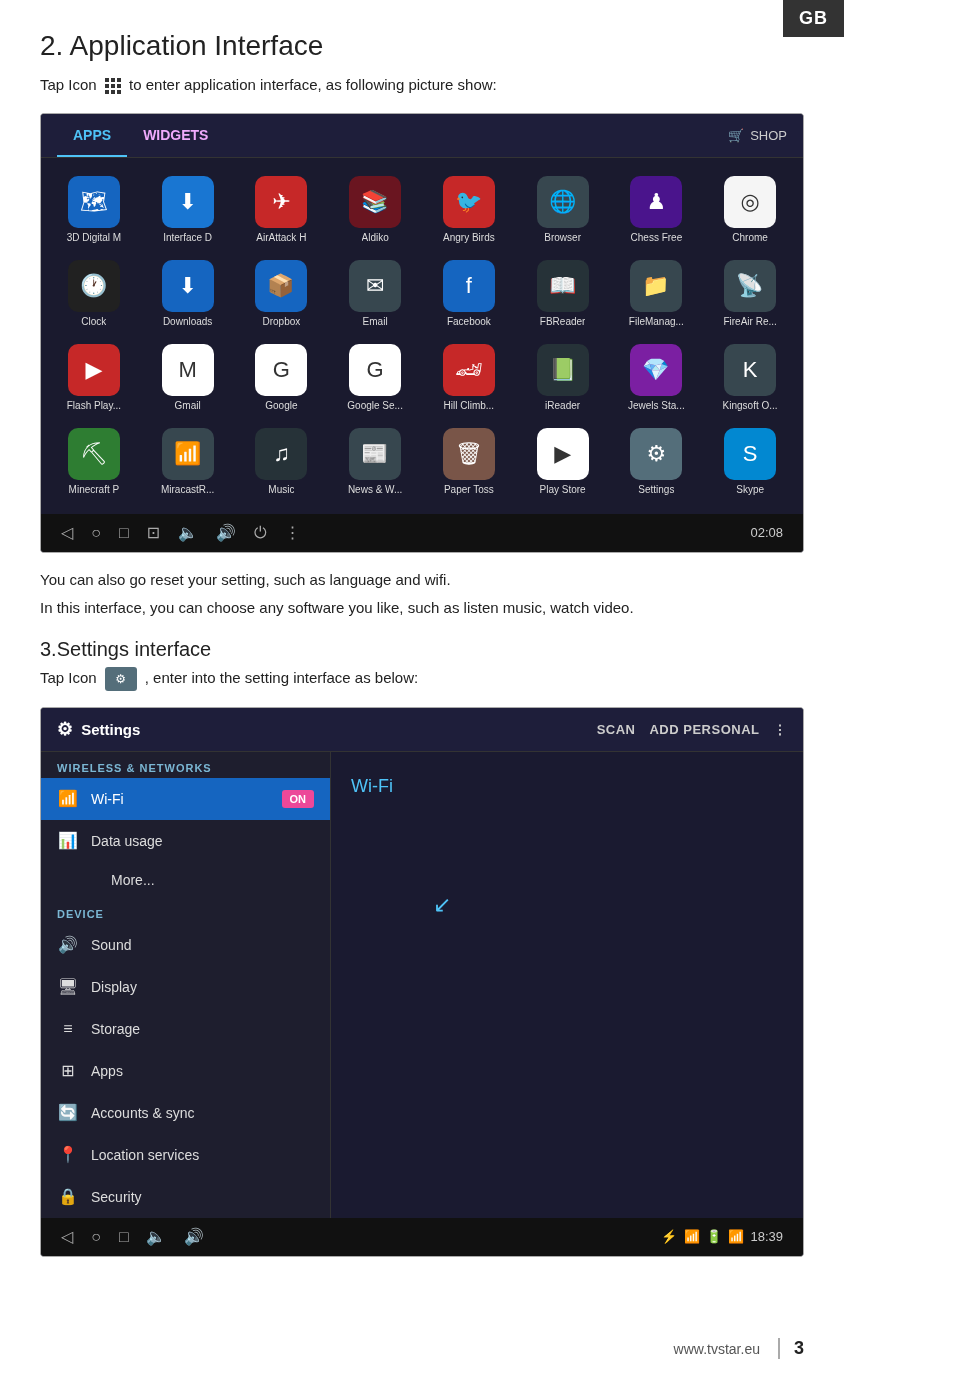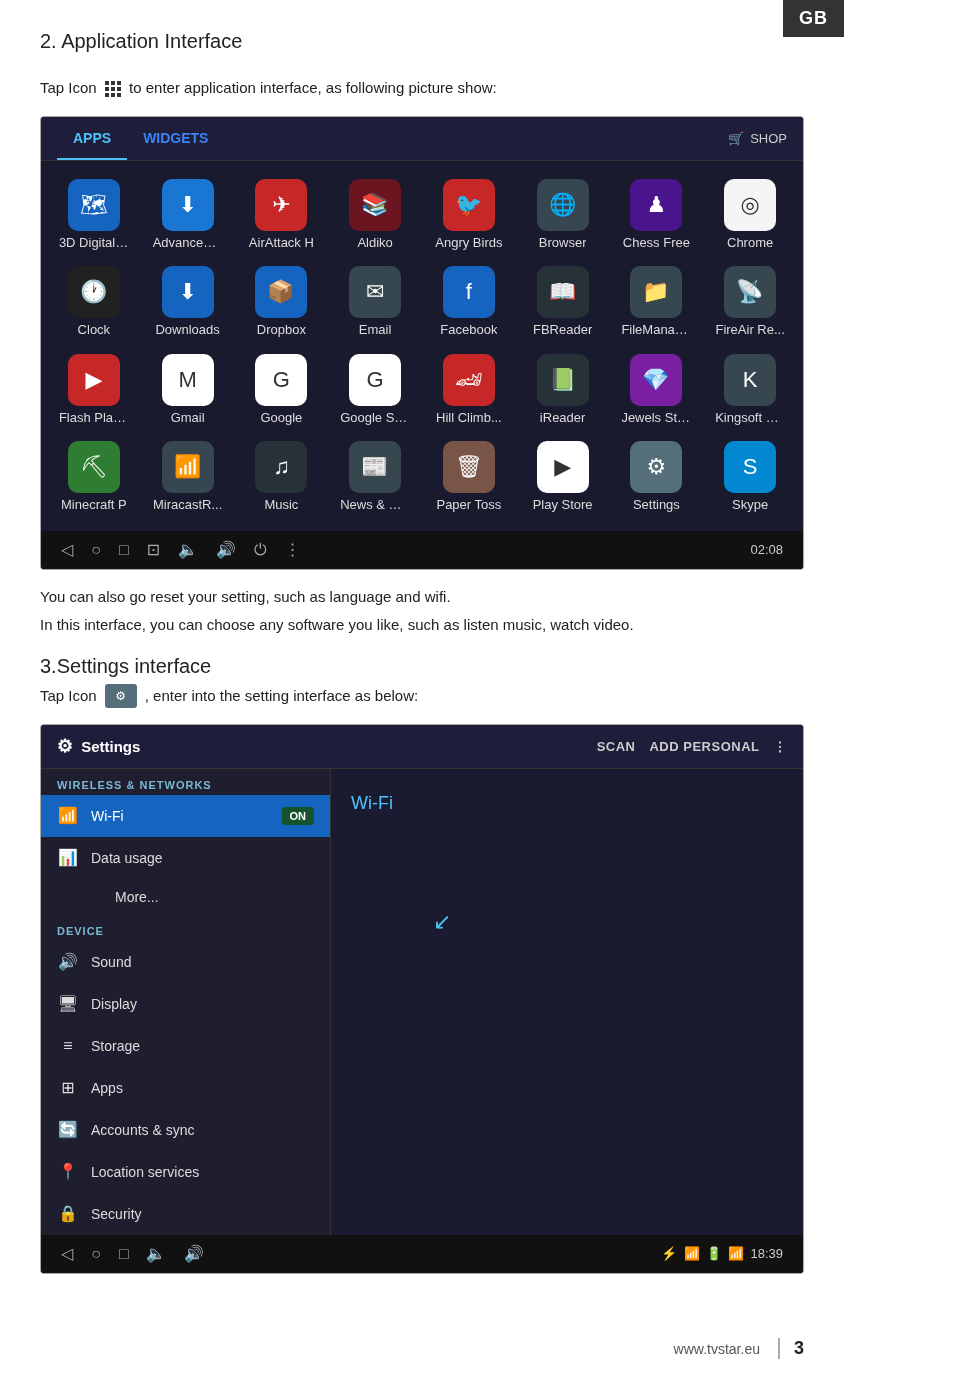--- a/index.html
+++ b/index.html
@@ -28,23 +28,23 @@
       background: #333;
       color: #fff;
       font-size: 18px;
       font-weight: bold;
       padding: 8px 16px;
       letter-spacing: 1px;
     }
 
     
     .section-heading {
-      font-size: 20px;
-      font-weight: bold;
-      margin-bottom: 24px;
+      font-size: 28px;
+      font-weight: bold;
+      margin-bottom: 12px;
       margin-top: 0;
     }
     .section-heading span {
       font-weight: normal;
     }
 
     
     .desc-text {
       font-size: 15px;
       margin-bottom: 6px;
@@ -67,21 +67,21 @@
     }
     .apps-topbar {
       background: #1e1e3a;
       display: flex;
       align-items: center;
       padding: 0 16px;
       height: 44px;
       border-bottom: 1px solid #333;
     }
     .apps-tab {
-      color: #3b82f6;
+      color: #f0abfc;
       font-size: 14px;
       font-weight: bold;
       padding: 0 16px;
       height: 44px;
       line-height: 44px;
       cursor: pointer;
     }
     .apps-tab.active {
       border-bottom: 2px solid #4fc3f7;
       color: #4fc3f7;
@@ -113,21 +113,21 @@
       height: 52px;
       border-radius: 10px;
       display: flex;
       align-items: center;
       justify-content: center;
       font-size: 22px;
       background: #2a2a4a;
     }
     .app-label {
       color: #ddd;
-      font-size: 13px;
+      font-size: 10px;
       text-align: right;
       line-height: 1.2;
       max-width: 70px;
       overflow: hidden;
       text-overflow: ellipsis;
       white-space: nowrap;
     }
 
     
     .apps-bottombar {
@@ -216,21 +216,21 @@
     .settings-item .s-icon {
       width: 22px;
       height: 22px;
       display: flex;
       align-items: center;
       justify-content: center;
       font-size: 16px;
     }
     .settings-toggle {
       margin-left: auto;
-      background: #14532d;
+      background: #ec4899;
       color: #fff;
       font-size: 11px;
       font-weight: bold;
       padding: 3px 8px;
       border-radius: 3px;
     }
 
     .settings-main {
       flex: 1;
       background: #1a1a30;
@@ -366,21 +366,21 @@
       </div>
     </div>
 
     <div class="apps-grid" id="apps-grid-container">
     <div class="app-item">
           <div class="app-icon" style="background: rgb(21, 101, 192); color: rgb(255, 255, 255);">🗺</div>
           <div class="app-label">3D Digital M</div>
         </div>
         <div class="app-item">
           <div class="app-icon" style="background: rgb(25, 118, 210); color: rgb(255, 255, 255);">⬇</div>
-          <div class="app-label">Advanced D</div>
+          <div class="app-label">Interface D</div>
         </div>
         <div class="app-item">
           <div class="app-icon" style="background: rgb(198, 40, 40); color: rgb(255, 255, 255);">✈</div>
           <div class="app-label">AirAttack H</div>
         </div>
         <div class="app-item">
           <div class="app-icon" style="background: rgb(106, 21, 32); color: rgb(255, 255, 255);">📚</div>
           <div class="app-label">Aldiko</div>
         </div>
         <div class="app-item">
@@ -545,21 +545,21 @@
           <span class="s-icon">📶</span>
           <span>Wi-Fi</span>
           <span class="settings-toggle">ON</span>
         </div>
 
         <div class="settings-item">
           <span class="s-icon">📊</span>
           <span>Data usage</span>
         </div>
 
-        <div class="settings-item" style="padding-left:74px;">
+        <div class="settings-item" style="padding-left:50px;margin-left:20px;">
           <span>More...</span>
         </div>
 
         <div class="settings-section-header">DEVICE</div>
 
         <div class="settings-item">
           <span class="s-icon">🔊</span>
           <span>Sound</span>
         </div>
 

